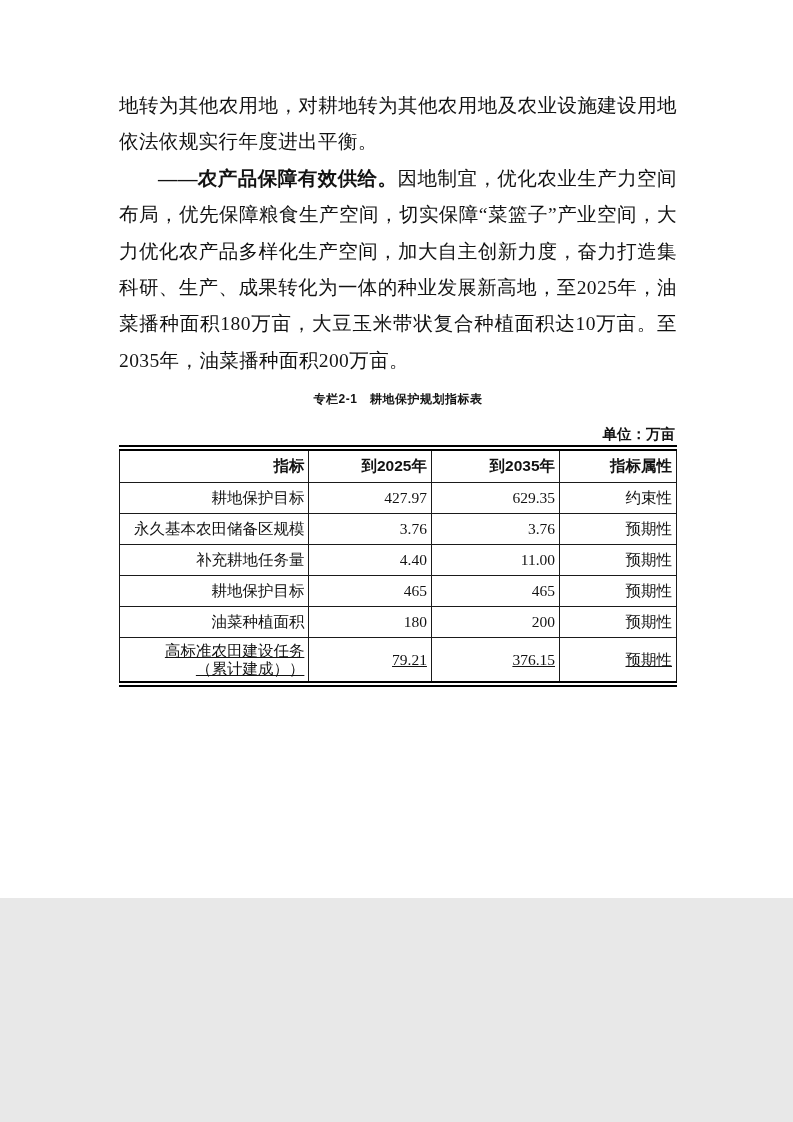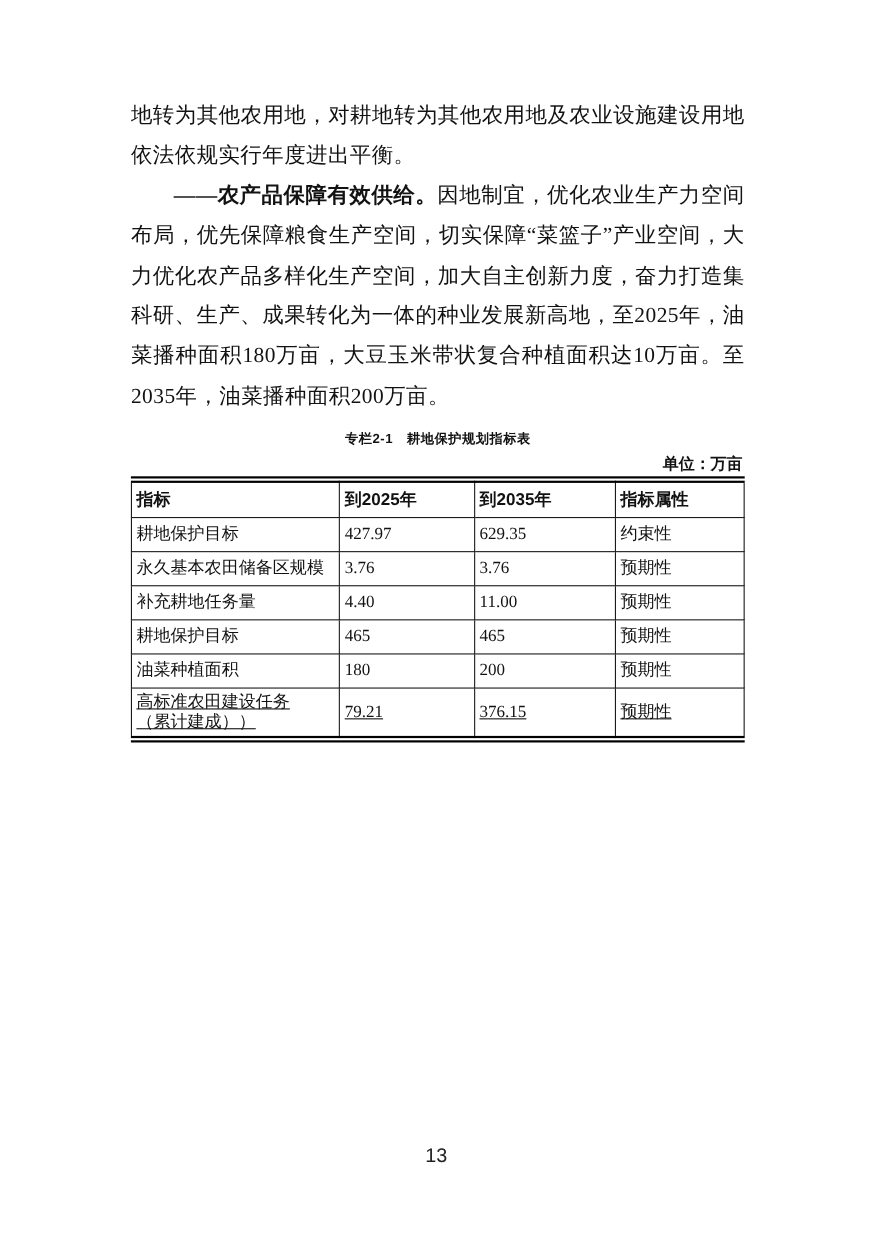--- a/index.html
+++ b/index.html
@@ -1,19 +1,19 @@
 <!DOCTYPE html>
 <html><head>
 <meta charset="utf-8">
 <style>
   html, body { margin: 0; padding: 0; background: #e8e8e8; }
   .page {
     position: relative;
     width: 793px;
-    height: 1122px;
+    height: 898px;
     margin: 0 auto;
     background: #ffffff;
     color: #121212;
     font-family: "Liberation Serif", "DejaVu Serif", serif;
     overflow: hidden;
   }
   .content {
     position: absolute;
     left: 119px;
     top: 88px;
@@ -33,21 +33,21 @@
   .table-title {
     margin: 9px 0 0 0;
     text-align: center;
     font-family: "Liberation Sans", "DejaVu Sans", sans-serif;
     font-weight: 700;
     font-size: 12px;
     line-height: 22px;
     letter-spacing: 0.5px;
   }
   .table-unit {
-    margin: 3px 2px 2px 0;
+    margin: 15px 2px 2px 0;
     text-align: right;
     font-family: "Liberation Sans", "DejaVu Sans", sans-serif;
     font-weight: 700;
     font-size: 14.5px;
     line-height: 18px;
   }
   .tbl-outer {
     border-top: 2.5px solid #000;
     border-bottom: 2.5px solid #000;
     padding: 2px 0;
@@ -55,21 +55,21 @@
   table.indicator-table {
     width: 100%;
     border-collapse: collapse;
     border-top: 2.5px solid #000;
     border-bottom: 2.5px solid #000;
     table-layout: fixed;
   }
   table.indicator-table th,
   table.indicator-table td {
     border: 1px solid #1a1a1a;
-    text-align: left;
+    text-align: right;
     vertical-align: middle;
     padding: 0 4px;
   }
   table.indicator-table th {
     font-family: "Liberation Sans", "DejaVu Sans", sans-serif;
     font-weight: 700;
     font-size: 15.5px;
     height: 31px;
   }
   table.indicator-table td {

